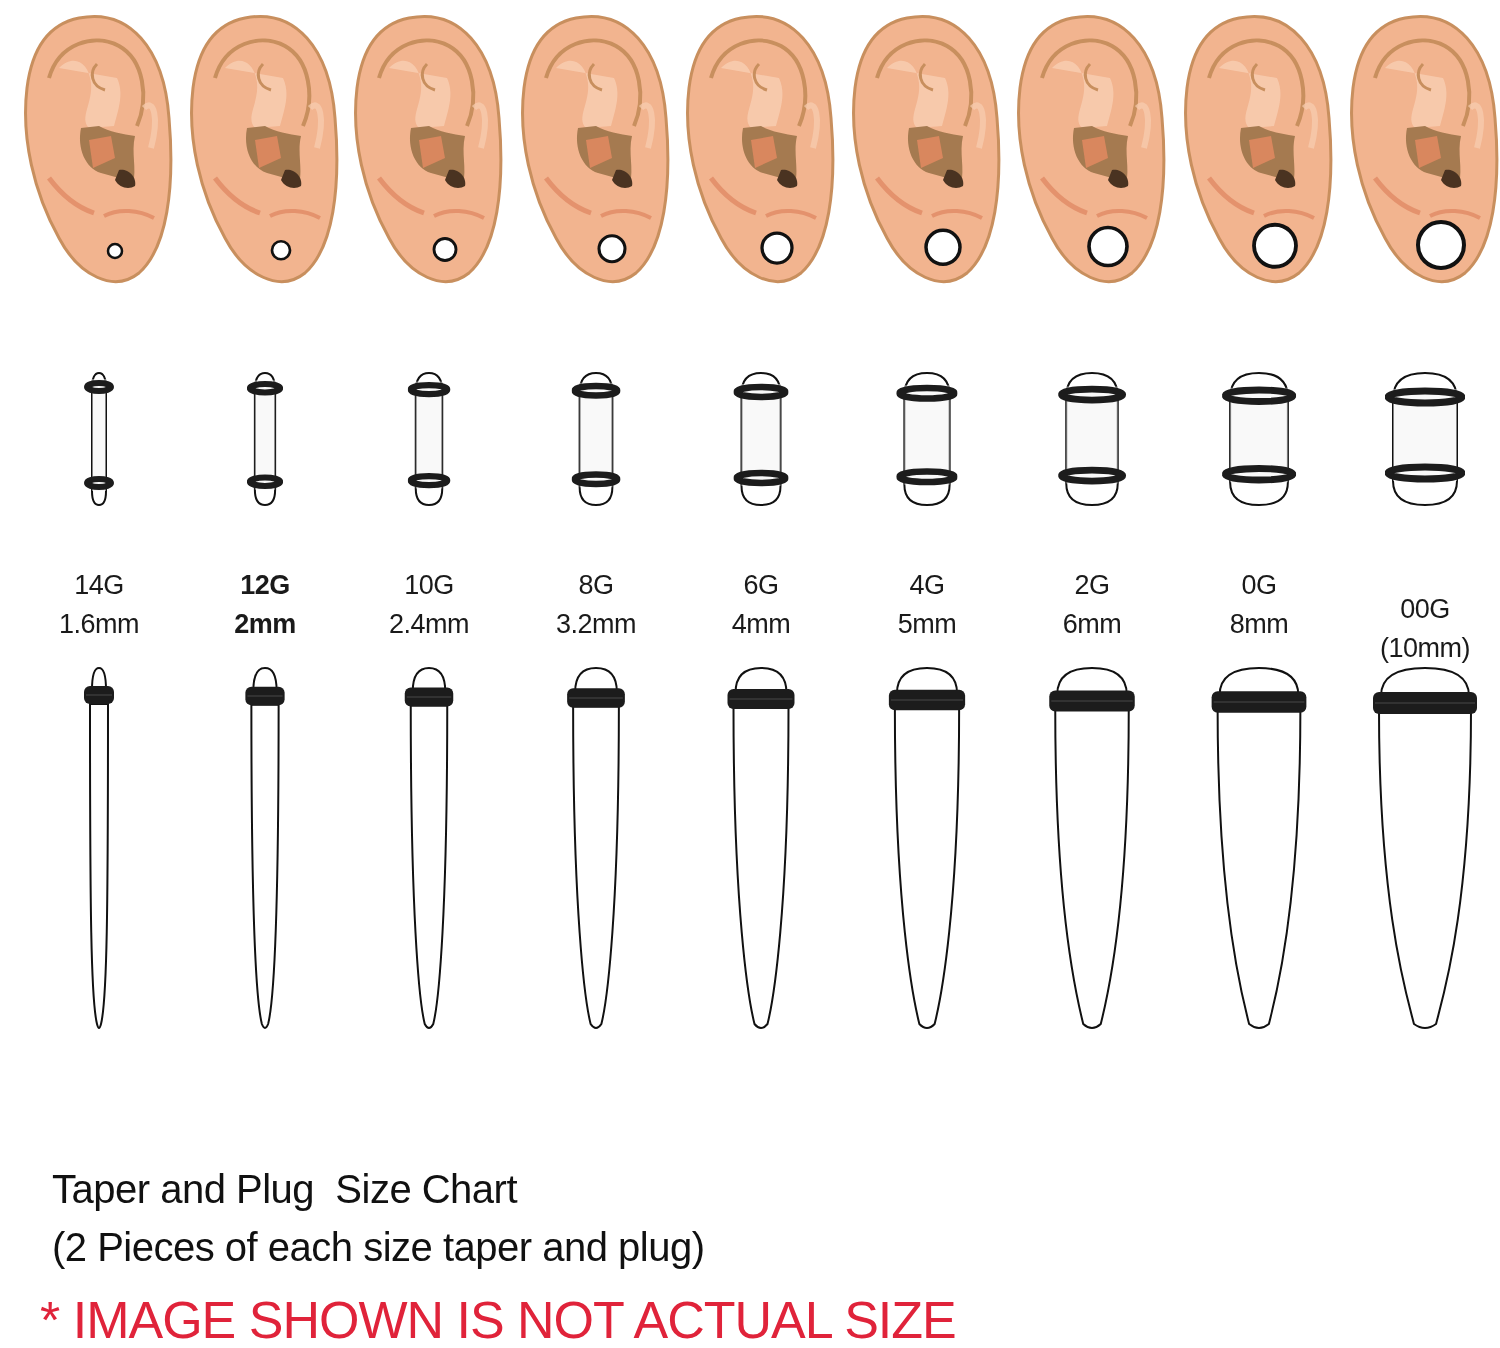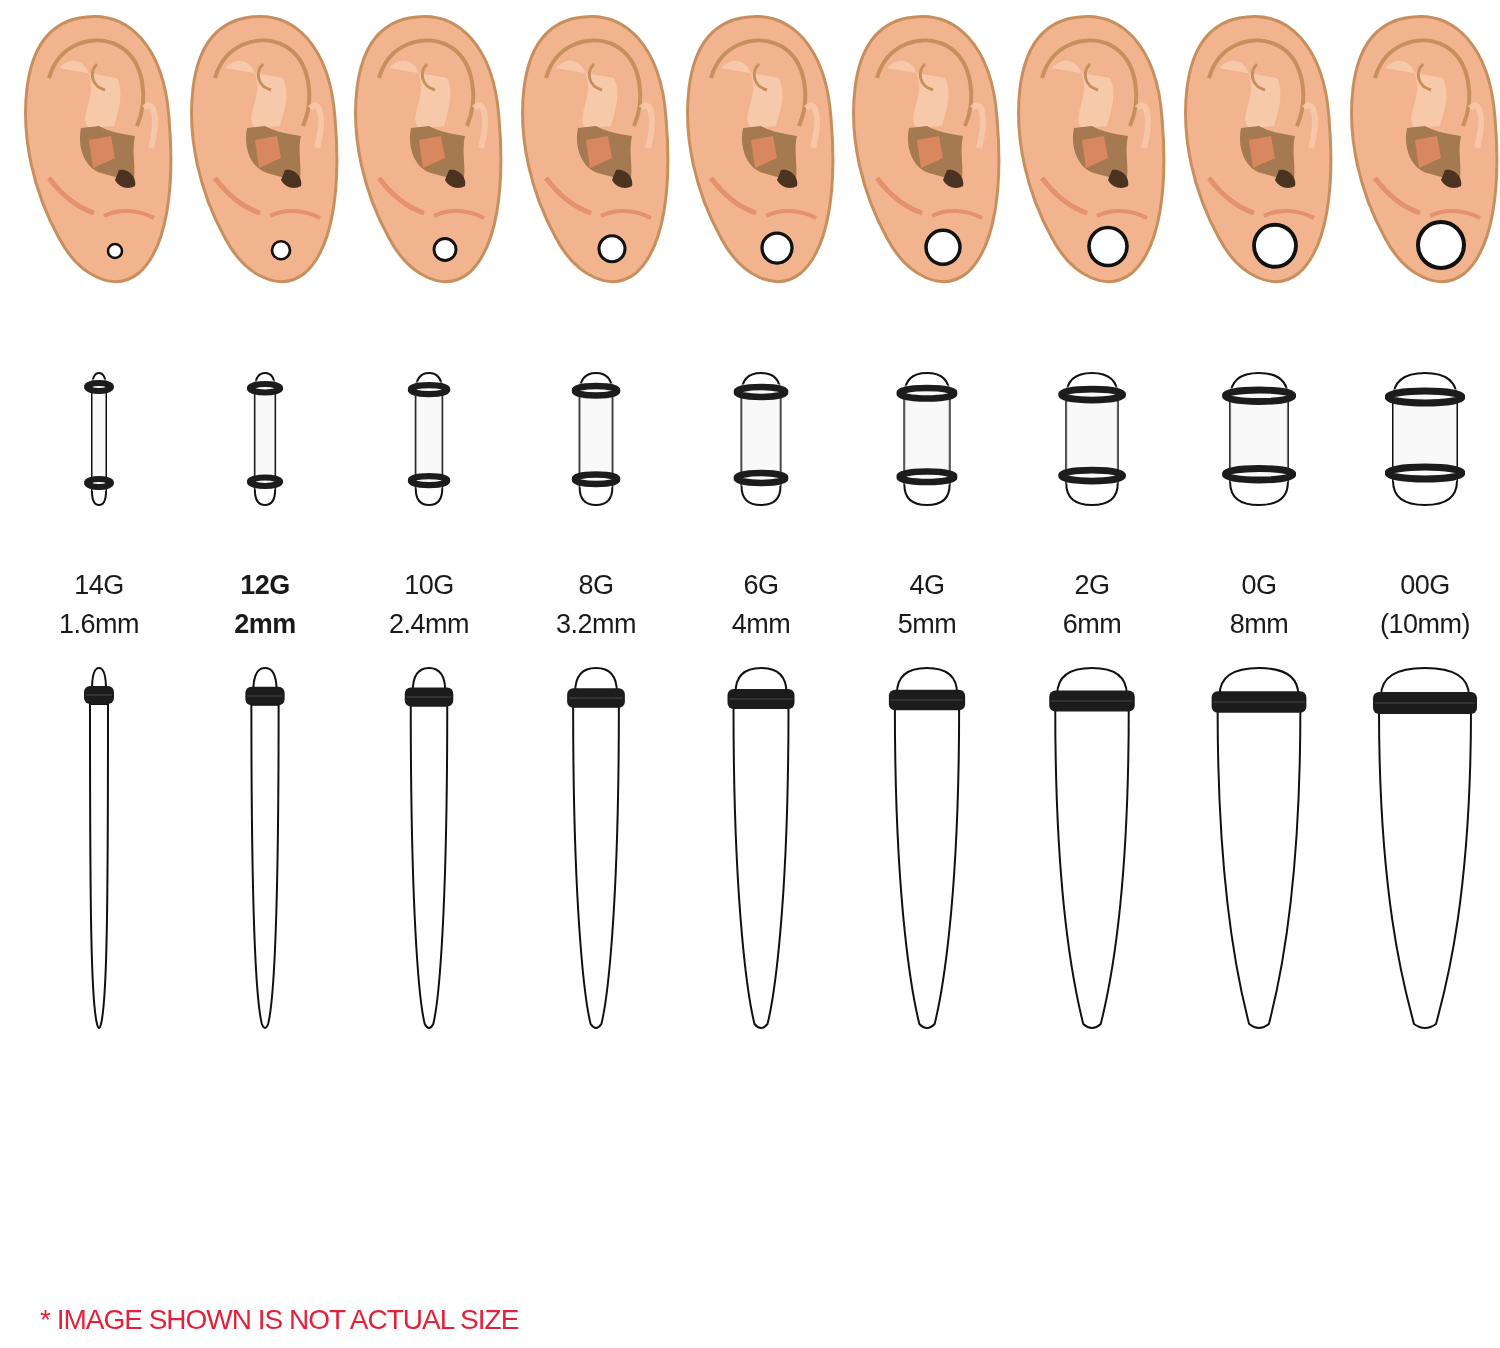--- a/index.html
+++ b/index.html
@@ -6,21 +6,21 @@
   body { width:1500px; height:1348px; position:relative; overflow:hidden;
          font-family:"Liberation Sans", sans-serif; }
   .row { position:absolute; left:11px; width:1500px; }
   .col { position:absolute; transform:translateX(-50%); text-align:center; }
   .ear-row { top:8px; height:290px; }
   .plug-row { top:365px; height:160px; }
   .label-row { top:566px; height:80px; }
   .taper-row { top:662px; height:380px; }
   .size-label { font-family:"Liberation Sans", sans-serif; font-size:27px; line-height:39px; color:#1a1a1a; letter-spacing:-0.5px; white-space:nowrap; }
   .caption { position:absolute; left:52px; top:1160px; font-size:40px; line-height:58px; color:#111; letter-spacing:-0.5px; }
-  .warning { position:absolute; left:40px; top:1294px; font-size:28px; line-height:52px; color:#e0233a; letter-spacing:-1px; white-space:nowrap; }
+  .warning { position:absolute; left:40px; top:1294px; font-size:52px; line-height:52px; color:#e0233a; letter-spacing:-1px; white-space:nowrap; }
   svg { display:block; }
 </style>
 </head>
 <body>
 
 <div class="row ear-row" id="ears">
     <div class="col" style="left: 88px;">
       <svg width="160" height="280" viewBox="0 0 160 280">
         <path d="M60,10 C110,0 145,40 150,110 C156,180 148,240 120,265 C95,285 60,268 40,230 C15,185 2,130 8,80 C13,40 30,16 60,10 Z" fill="#f2b48f" stroke="#c88f5e" stroke-width="3"></path>
         <path d="M30,70 C40,35 75,25 100,38 C125,52 130,90 118,118" fill="none" stroke="#c88f5e" stroke-width="4"></path>
@@ -256,21 +256,21 @@
                      <div>5mm</div>
     </div>
     <div class="col size-label" style="left: 1081px;">
       <div>2G</div>
                      <div>6mm</div>
     </div>
     <div class="col size-label" style="left: 1248px;">
       <div>0G</div>
                      <div>8mm</div>
     </div>
-    <div class="col size-label" style="left: 1414px;">
+    <div class="col size-label" style="left: 1414px; margin-top: 24px;">
       <div>00G</div>
                      <div>(10mm)</div>
     </div>
   </div>
 <div class="row taper-row" id="tapers">
     <div class="col" style="left: 88px;">
       <svg width="38" height="375" viewBox="0 0 38 375">
         <path d="M12,28 Q12,6 19,6 Q26,6 26,28 Z" fill="#ffffff" stroke="#111" stroke-width="2"></path>
         <path d="M10,42 L28,42 C28,248 27,338 21,362
                  Q19,370 17,362 C11,338 10,248 10,42 Z" fill="#ffffff" stroke="#111" stroke-width="2"></path>
@@ -346,14 +346,16 @@
         <path d="M12,34 Q12,6 56,6 Q100,6 100,34 Z" fill="#ffffff" stroke="#111" stroke-width="2"></path>
         <path d="M10,48 L102,48 C102,248 73,338 67,362
                  Q56,370 45,362 C39,338 10,248 10,48 Z" fill="#ffffff" stroke="#111" stroke-width="2"></path>
         <rect x="4" y="30" width="104" height="22" rx="6" fill="#1c1c1c"></rect>
         <line x1="6" y1="41" x2="106" y2="41" stroke="#3a3a3a" stroke-width="1.5"></line>
       </svg>
     </div>
   </div>
 
 <div class="caption">
+  <div style="white-space:pre;">Taper and Plug  Size Chart</div>
+  <div>(2 Pieces of each size taper and plug)</div>
 </div>
 <div class="warning">* IMAGE SHOWN IS NOT ACTUAL SIZE</div>
 
 </body></html>

